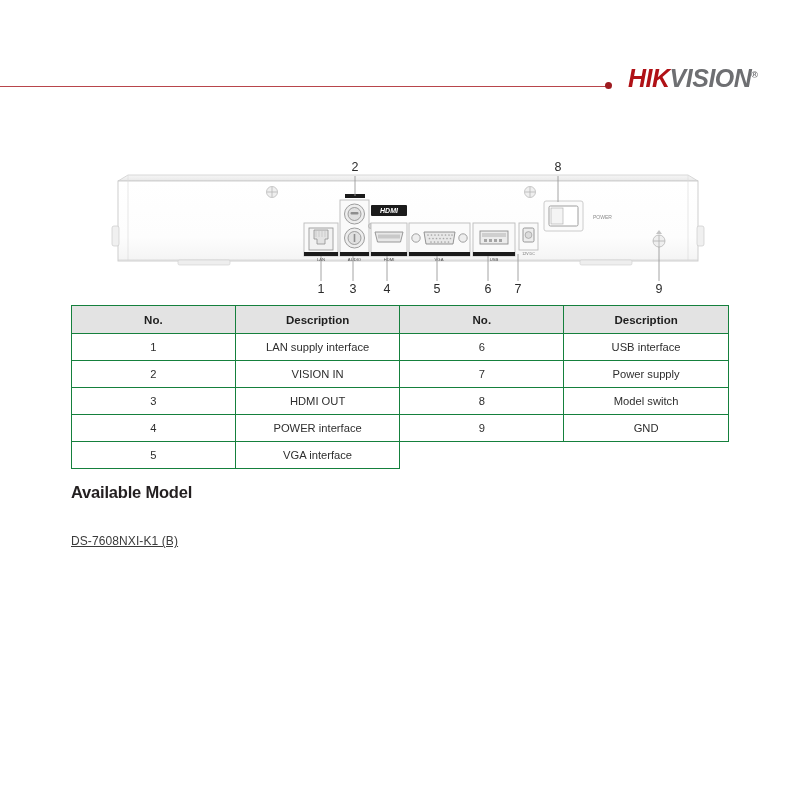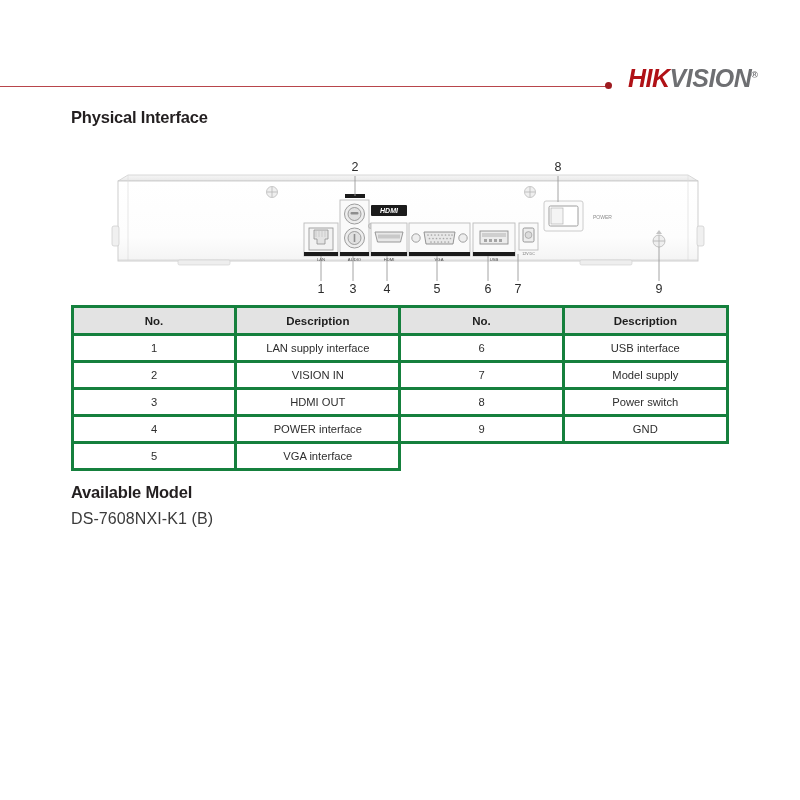--- a/index.html
+++ b/index.html
@@ -62,44 +62,45 @@
     font-weight: bold;
     color: #231f20;
     letter-spacing: -0.2px;
     white-space: nowrap;
   }
   #title-physical { top: 108px; }
   #title-model { top: 483px; }
 
   .model-text {
     position: absolute;
-    left: 71px; top: 510px;
-    font-size: 16px;
+    left: 71px; top: 534px;
+    font-size: 12px;
     color: #3b3b3b;
     letter-spacing: 0.1px;
     white-space: nowrap;
+    text-decoration: underline;
   }
 
   
   #device-diagram {
     position: absolute;
     left: 0; top: 150px;
     width: 800px; height: 160px;
   }
 
   
   #spec-table {
     position: absolute;
     left: 71px; top: 305px;
     width: 658px;
     border-collapse: collapse;
     font-size: 11.2px;
   }
   #spec-table td, #spec-table th {
-    border: 3px solid #15803d;
+    border: 1px solid #15803d;
     height: 27px;
     text-align: center;
     vertical-align: middle;
     padding: 0 4px;
     color: #2e2e2e;
     font-weight: normal;
   }
   #spec-table thead th {
     background: #e3e3e3;
     font-weight: bold;
@@ -119,21 +120,20 @@
 
 <div id="page">
 
   <div class="brand">
     <span class="hik">HIK</span><span class="vision">VISION</span><span class="tm">®</span>
   </div>
 
   <div class="rule"></div>
   <div class="rule-dot"></div>
 
-  <div class="section-title" id="title-physical">Physical Interface</div>
 
   <svg id="device-diagram" viewBox="0 0 800 160">
     <defs>
       <linearGradient id="chassisFace" x1="0" y1="0" x2="0" y2="1">
         <stop offset="0%" stop-color="#ffffff"></stop>
         <stop offset="70%" stop-color="#fdfdfd"></stop>
         <stop offset="100%" stop-color="#f4f4f4"></stop>
       </linearGradient>
       <linearGradient id="topBevel" x1="0" y1="0" x2="0" y2="1">
         <stop offset="0%" stop-color="#f6f6f6"></stop>
@@ -316,27 +316,27 @@
       <tr>
         <td>1</td>
         <td>LAN supply interface</td>
         <td>6</td>
         <td>USB interface</td>
       </tr>
       <tr>
         <td>2</td>
         <td>VISION IN</td>
         <td>7</td>
-        <td>Model supply</td>
+        <td>Power supply</td>
       </tr>
       <tr>
         <td>3</td>
         <td>HDMI OUT</td>
         <td>8</td>
-        <td>Power switch</td>
+        <td>Model switch</td>
       </tr>
       <tr>
         <td>4</td>
         <td>POWER interface</td>
         <td>9</td>
         <td>GND</td>
       </tr>
       <tr>
         <td>5</td>
         <td>VGA interface</td>

